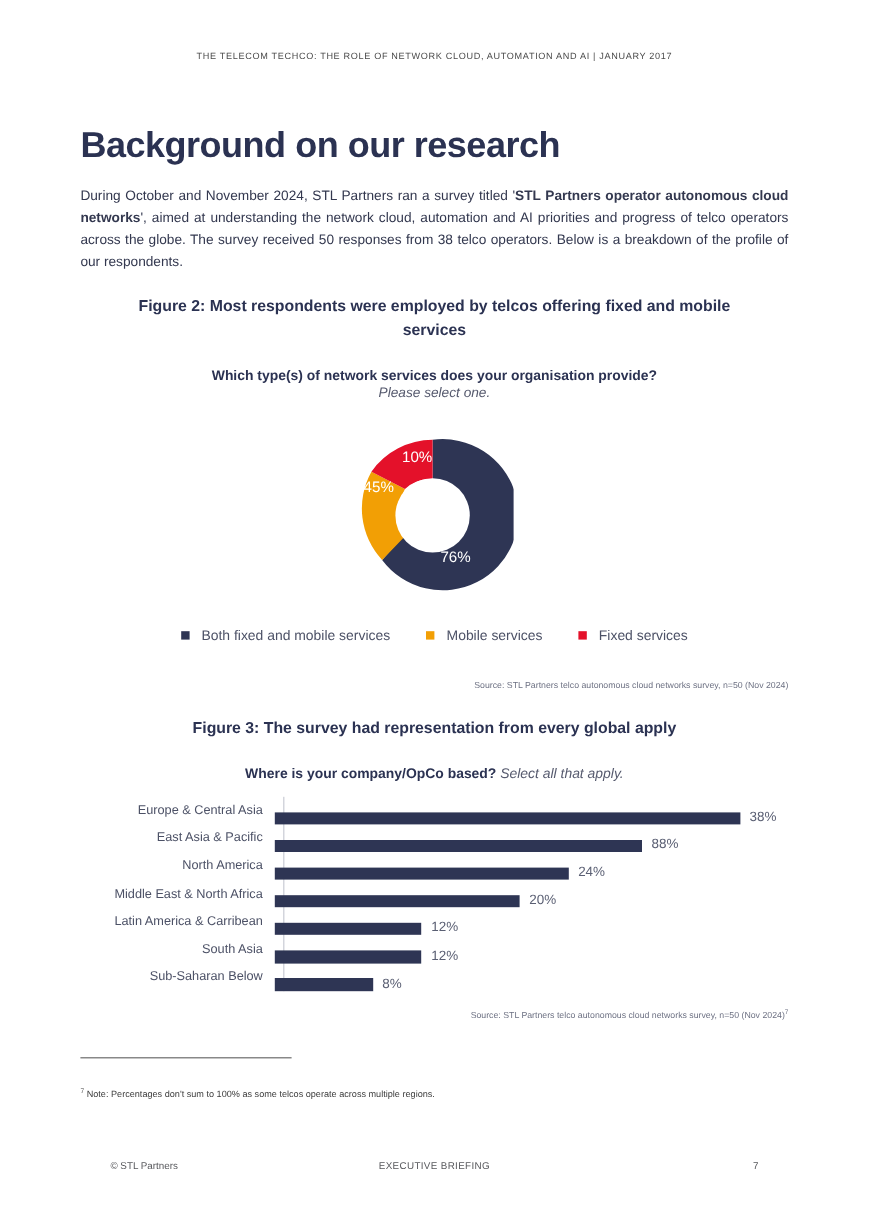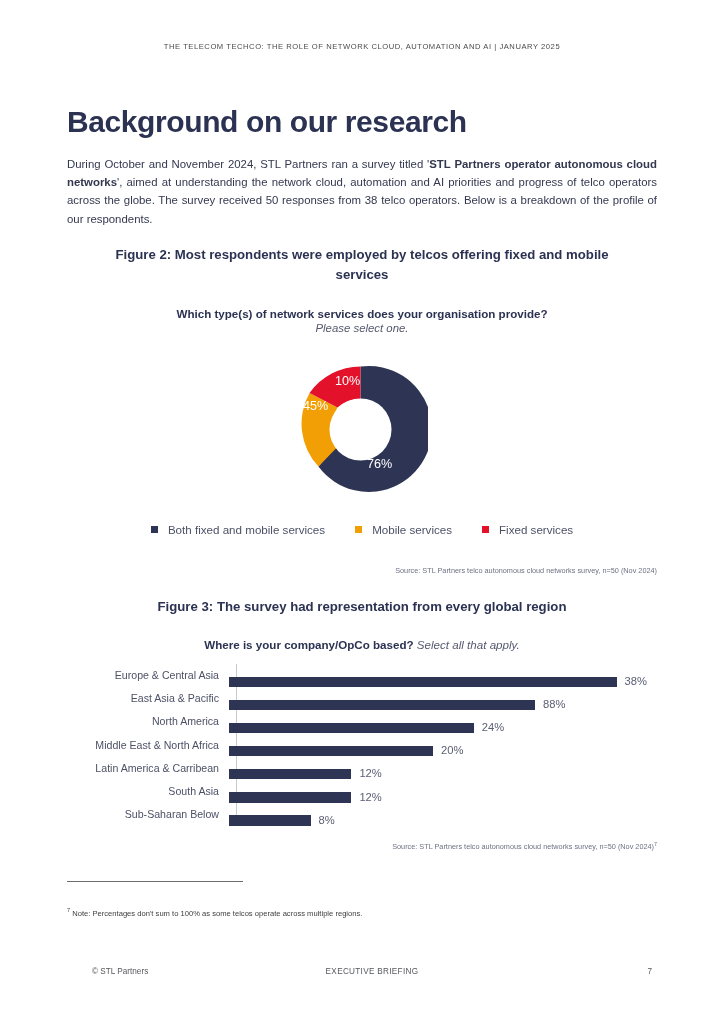--- a/index.html
+++ b/index.html
@@ -136,32 +136,32 @@
     position:absolute; top:907px; left:67px;
     font-size:7.6px; color:#3d3d3d;
     white-space:nowrap;
   }
   .footnote sup { font-size:5.6px; vertical-align:super; }
 
   
   .doc-footer {
     position:absolute; top:967px; left:92px; width:540px;
     display:flex; align-items:center;
-    font-size:8.2px; color:#57585c;gap:10px;
+    font-size:8.2px; color:#57585c;
   }
   .ft-left { flex:0 0 33%; text-align:left; }
   .ft-center { flex:0 0 34%; text-align:center; letter-spacing:0.3px; }
   .ft-right { flex:0 0 33%; text-align:right; }
 </style>
 </head>
 <body>
 
 <div class="page">
 
-  <div class="doc-header">THE TELECOM TECHCO: THE ROLE OF NETWORK CLOUD, AUTOMATION AND AI  |  JANUARY 2025</div>
+  <div class="doc-header">THE TELECOM TECHCO: THE ROLE OF NETWORK CLOUD, AUTOMATION AND AI  |  JANUARY 2017</div>
 
   <h1 class="page-title">Background on our research</h1>
 
   <p class="intro"><span>During October and November 2024, STL Partners ran a survey titled '</span><b>STL Partners operator autonomous cloud networks</b><span>', aimed at understanding the network cloud, automation and AI priorities and progress of telco operators across the globe. The survey received 50 responses from 38 telco operators. Below is a breakdown of the profile of our respondents.</span></p>
 
   <div class="fig-caption" id="fig2-caption">Figure 2: Most respondents were employed by telcos offering fixed and mobile services</div>
 
   <div class="chart-q" id="fig2-q">Which type(s) of network services does your organisation provide?</div>
   <div id="fig2-q2">Please select one.</div>
 
@@ -202,21 +202,21 @@
       <span class="legend-text">Mobile services</span>
     </div>
     <div class="legend-item">
       <span class="legend-swatch" style="background:#e4112a"></span>
       <span class="legend-text">Fixed services</span>
     </div>
   </div>
 
   <div class="source" id="src-fig2">Source: STL Partners telco autonomous cloud networks survey, n=50 (Nov 2024)</div>
 
-  <div class="fig-caption" id="fig3-caption">Figure 3: The survey had representation from every global region</div>
+  <div class="fig-caption" id="fig3-caption">Figure 3: The survey had representation from every global apply</div>
 
   <div class="chart-q" id="fig3-q"><span>Where is your company/OpCo based? </span><span class="sub-it">Select all that apply.</span></div>
 
   <div class="bar-chart">
     <div class="bar-axis"></div>
     <div id="bar-rows">
         <div class="bar-row">
           <div class="bar-cat">Europe &amp; Central Asia</div>
           <div class="bar-track">
             <div class="bar-fill" style="width: 387.6px; background: rgb(46, 53, 84);"></div>

